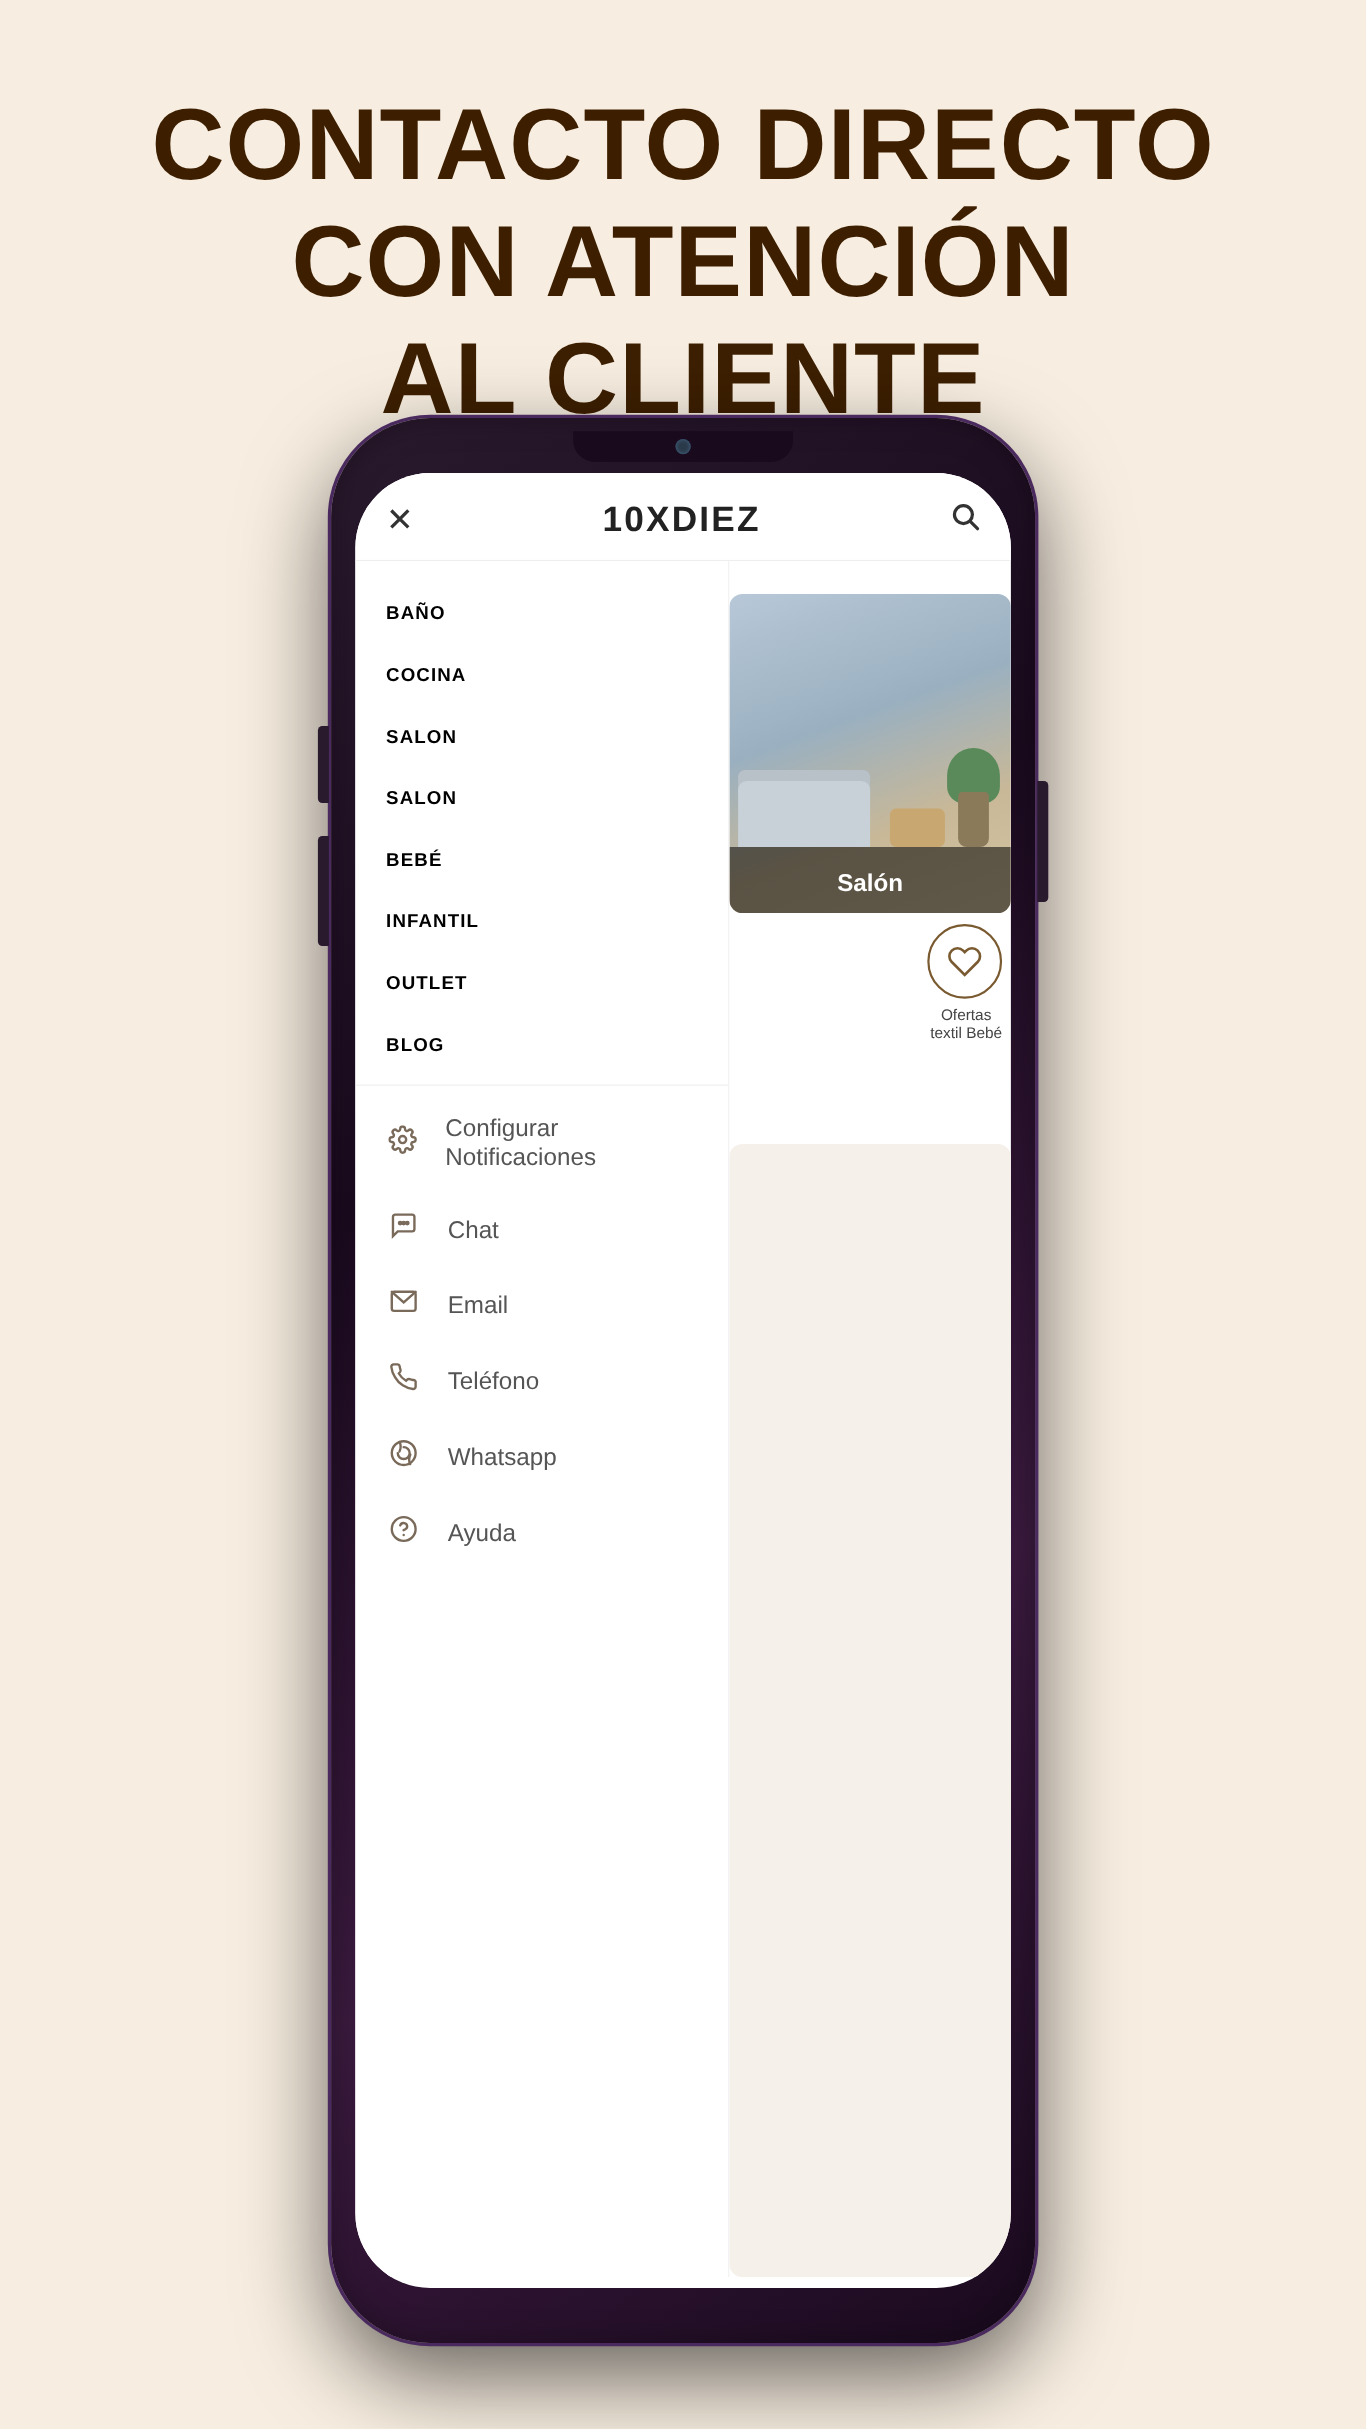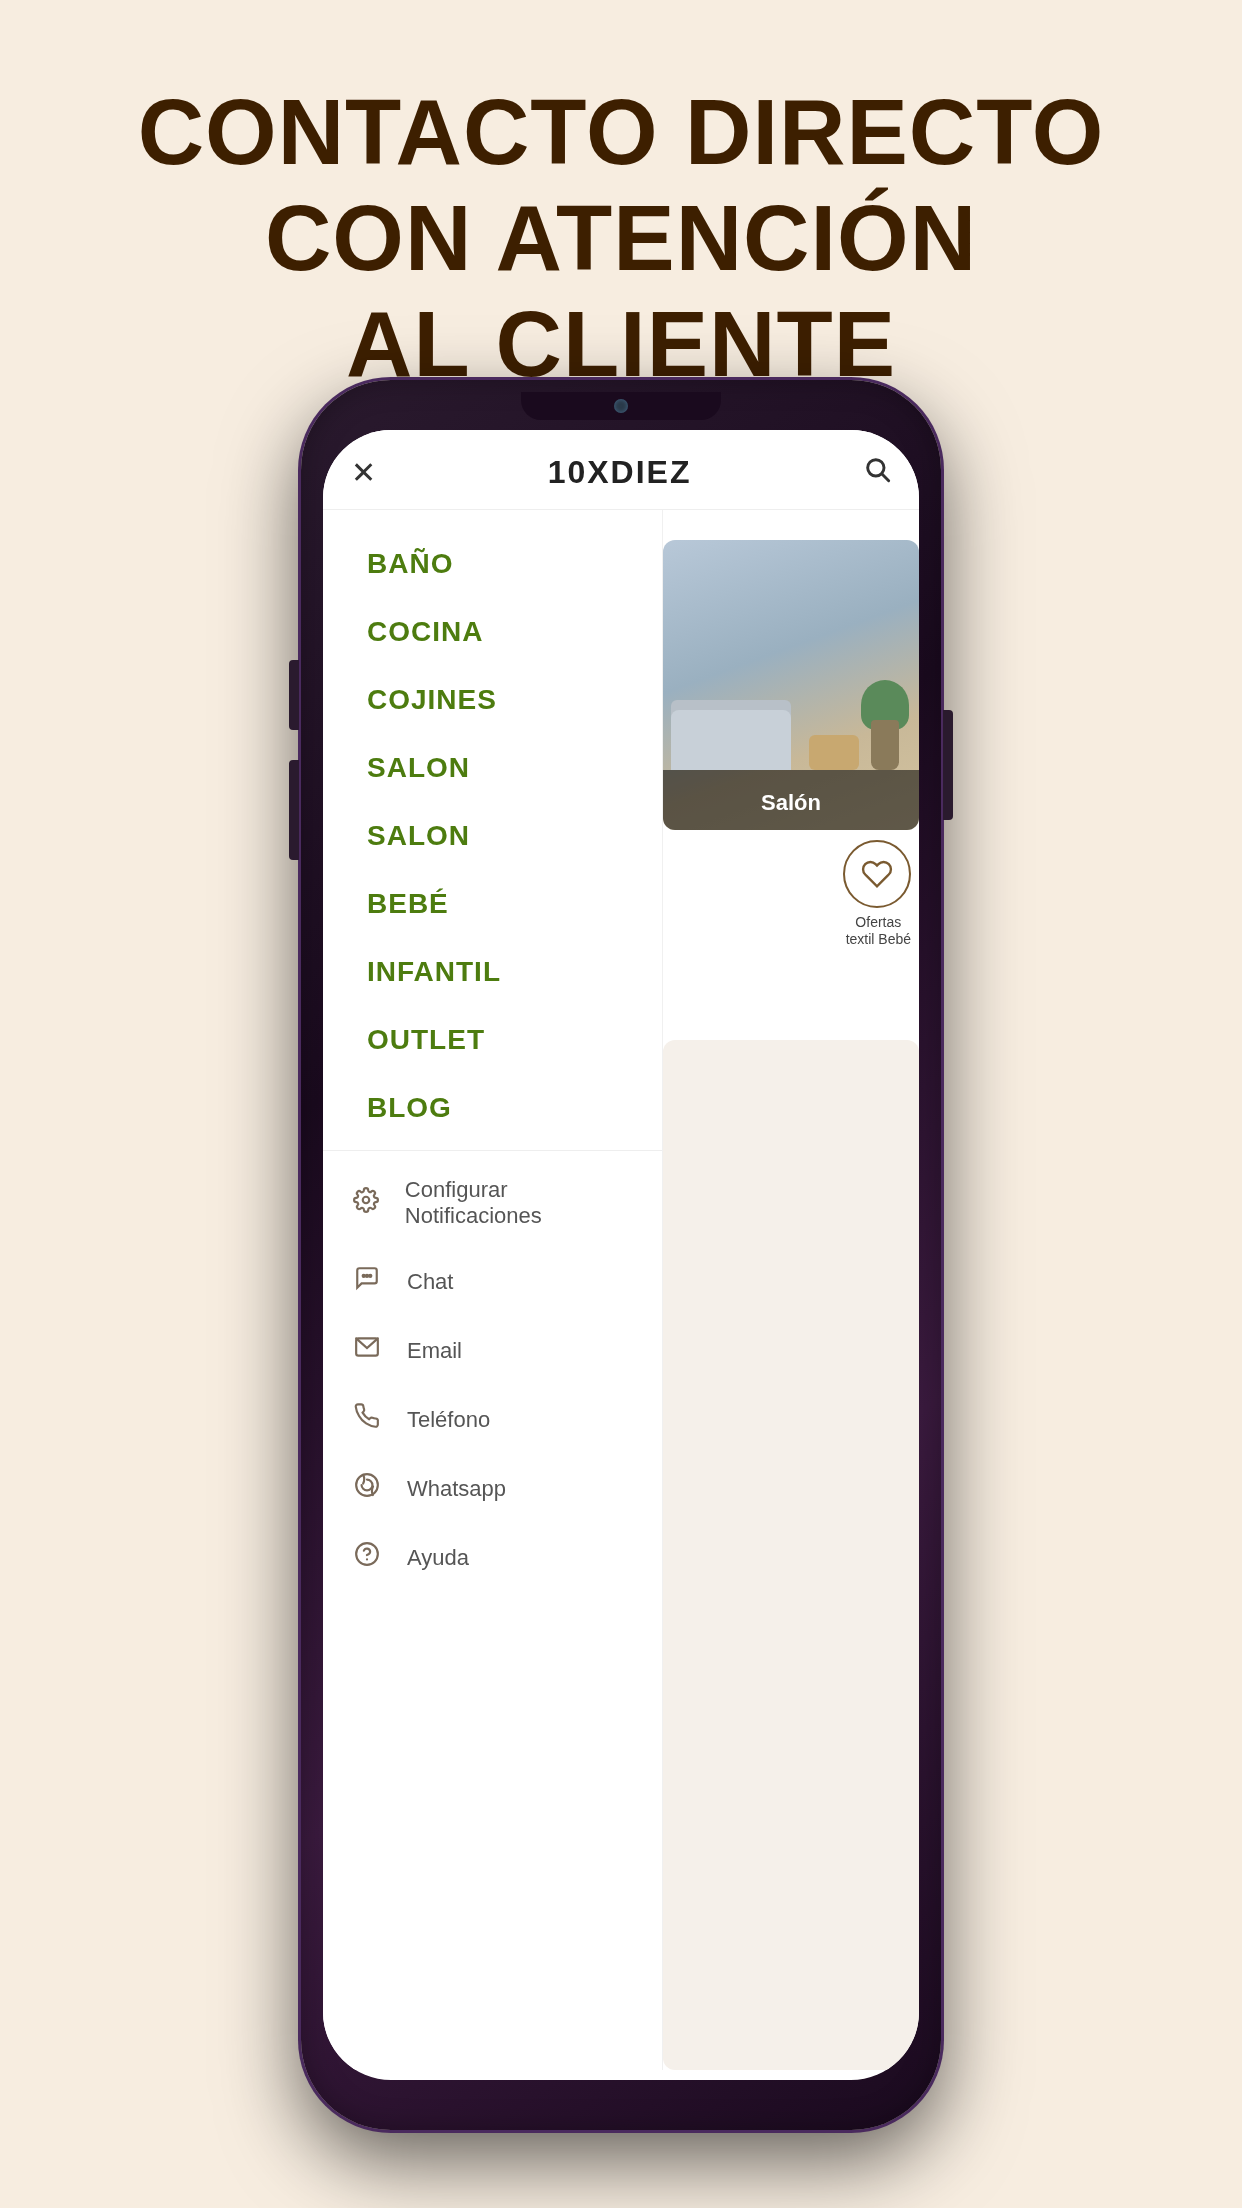--- a/index.html
+++ b/index.html
@@ -151,24 +151,24 @@
       border-right: 1px solid #f0f0f0;
       overflow-y: auto;
       flex-shrink: 0;
     }
 
     .menu-nav {
       padding: 20px 0 10px 0;
     }
 
     .menu-item {
-      padding: 18px 44px;
-      font-size: 28px;
+      padding: 18px 28px;
+      font-size: 17px;
       font-weight: 700;
-      color: #4d7c0f;
+      color: #000000;
       letter-spacing: 1px;
       cursor: pointer;
     }
 
     .menu-divider {
       height: 1px;
       background: #eee;
       margin: 8px 0;
     }
 
@@ -380,21 +380,20 @@
         </span>
       </div>
 
       <div class="app-body">
 
         <div class="menu-panel">
           <div class="menu-nav">
 
             <div class="menu-item">BAÑO</div>
             <div class="menu-item">COCINA</div>
-            <div class="menu-item">COJINES</div>
             <div class="menu-item">SALON</div>
             <div class="menu-item">SALON</div>
             <div class="menu-item">BEBÉ</div>
             <div class="menu-item">INFANTIL</div>
             <div class="menu-item">OUTLET</div>
             <div class="menu-item">BLOG</div>
 
             <div class="menu-divider"></div>
 
             <div class="menu-action">

